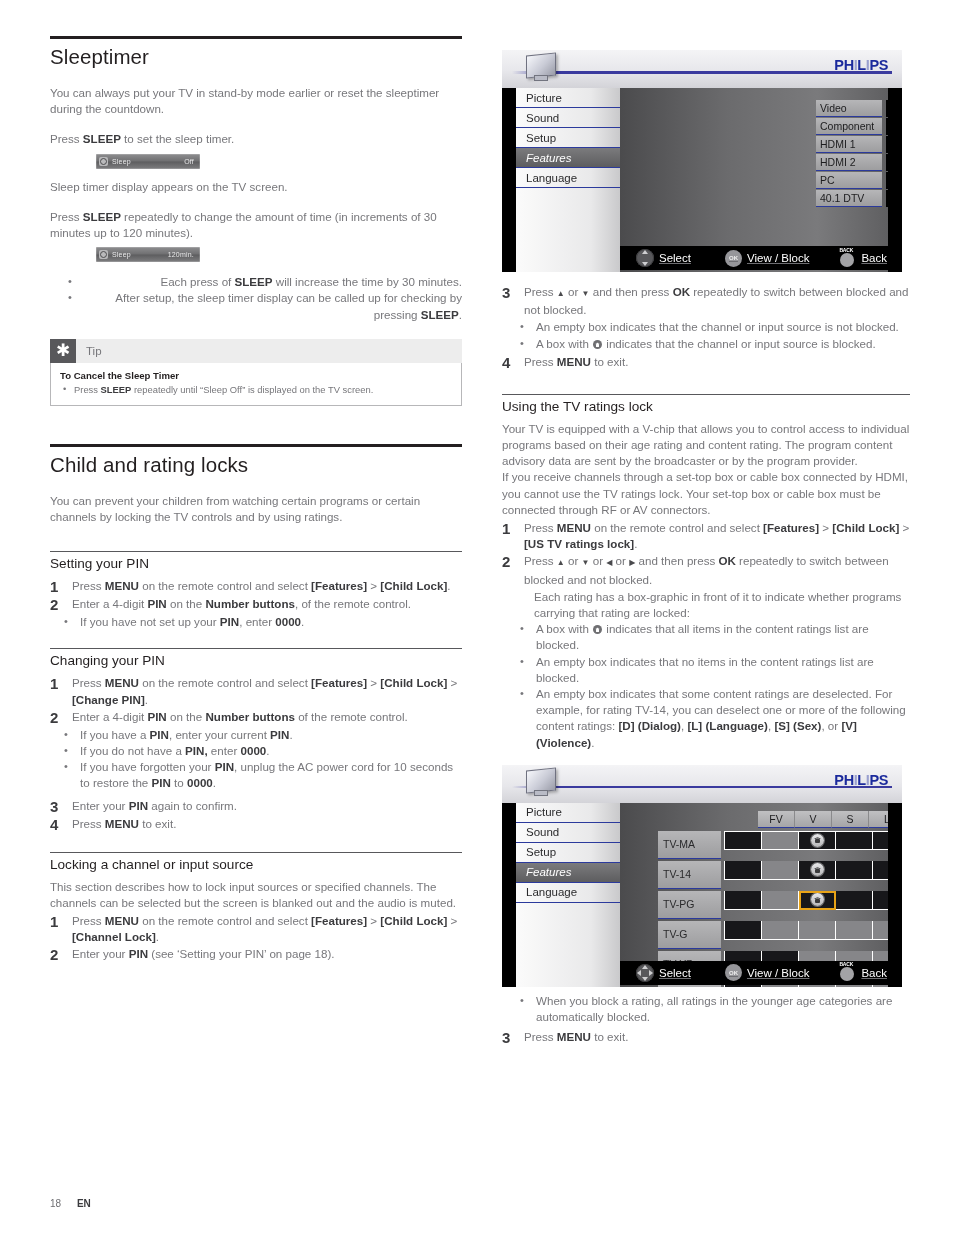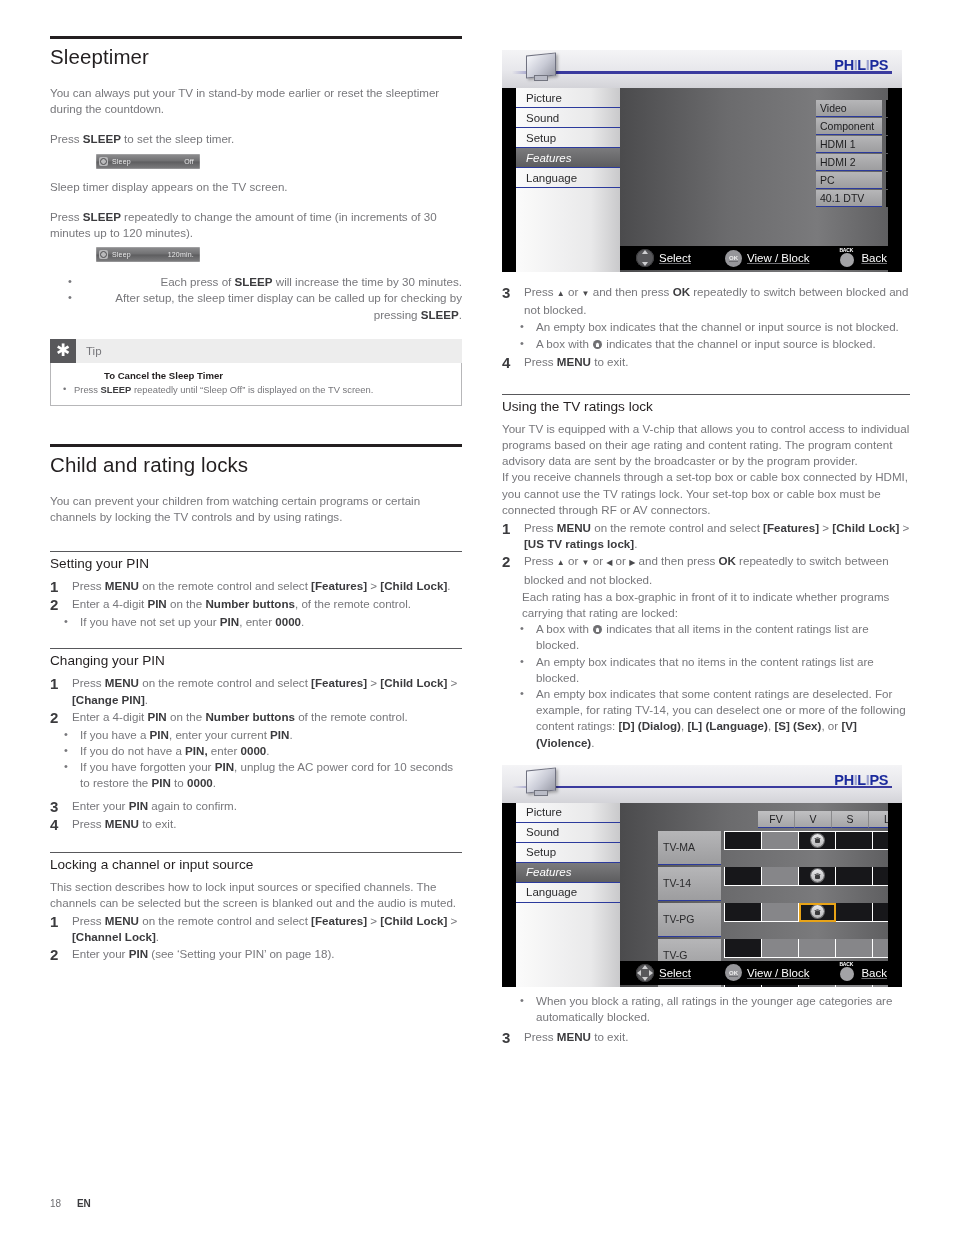--- a/index.html
+++ b/index.html
@@ -81,21 +81,21 @@
     width:26px;background:#58585b;display:flex;align-items:center;justify-content:center;
   }
   .tipicon span{color:#fff;font-size:17px;line-height:17px;}
   .tiplabelbox{
     flex:1;background:#ededed;display:flex;align-items:center;padding-left:10px;
   }
   .tiplabel{font-size:11.5px;color:#77777b;}
   .tipbody{
     border:1px solid #b7b7b9;border-top:none;padding:7px 9px 9px 9px;background:#fff;
   }
-  .tiptitle{font-size:9.6px;font-weight:bold;color:#231f20;margin-bottom:2px;margin-left:44px;}
+  .tiptitle{font-size:9.6px;font-weight:bold;color:#231f20;margin-bottom:2px;}
   .tipline{position:relative;padding-left:14px;font-size:9.4px;color:#77777b;line-height:13px;}
   .tipline:before{content:"\2022";position:absolute;left:3px;top:-1px;}
 
   
   .osd{
     width:400px;height:222px;background:#000;position:relative;
     font-family:"Liberation Sans", sans-serif;overflow:hidden;
   }
   .osd-top{
     position:absolute;left:0;top:0;width:100%;height:38px;
@@ -176,21 +176,21 @@
   .rt-head div{
     width:37px;height:17px;
     background:linear-gradient(180deg,#c0c0c2 0%,#a5a5a7 100%);
     border-bottom:1.6px solid #2b3a9c;border-right:1px solid #8a8a8c;
     font-size:10.5px;color:#1d1d1f;display:flex;align-items:center;justify-content:center;
     box-sizing:border-box;
   }
   .rt-rows{margin-top:3px;}
   .rt-row{display:flex;align-items:flex-start;margin-bottom:2px;}
   .rt-label{
-    width:63px;height:34px;box-sizing:border-box;
+    width:63px;height:28px;box-sizing:border-box;
     background:linear-gradient(180deg,#b6b6b8 0%,#9d9d9f 100%);
     border-bottom:1.4px solid #2b3a9c;
     font-size:10.5px;color:#2a2a2c;display:flex;align-items:center;padding-left:5px;
   }
   .rt-cells{display:flex;margin-left:3px;border:1.5px solid #fff;border-top:none;border-bottom:none;}
   .rt-cell{
     width:37px;height:19px;box-sizing:border-box;
     border-right:1.5px solid #ffffff;border-bottom:1.5px solid #ffffff;
     display:flex;align-items:center;justify-content:center;position:relative;
   }
@@ -475,21 +475,21 @@
 
     <div class="step">
       <div class="step-num">1</div>
       <div class="step-txt">Press <b>MENU</b> on the remote control and select <span class="brk">[Features]</span> &gt; <span class="brk">[Child Lock]</span> &gt; <span class="brk">[US TV ratings lock]</span>.</div>
     </div>
     <div class="step">
       <div class="step-num">2</div>
       <div class="step-txt">Press <span class="arrU"></span> or <span class="arrD"></span> or <span class="arrL"></span> or <span class="arrR"></span> and then press <b>OK</b> repeatedly to switch between blocked and not blocked.</div>
     </div>
 
-    <p class="body" style="margin:0 0 0 20px;">Each rating has a box-graphic in front of it to indicate whether programs carrying that rating are locked:</p>
+    <p class="body" style="margin:0 0 0 32px;">Each rating has a box-graphic in front of it to indicate whether programs carrying that rating are locked:</p>
 
     <ul class="bullets indent2">
       <li>A box with <span class="inlock"></span> indicates that all items in the content ratings list are blocked.</li>
       <li>An empty box indicates that no items in the content ratings list are blocked.</li>
       <li>An empty box indicates that some content ratings are deselected. For example, for rating TV-14, you can deselect one or more of the following content ratings: <span class="brk">[D] (Dialog)</span>, <span class="brk">[L] (Language)</span>, <span class="brk">[S] (Sex)</span>, or <span class="brk">[V] (Violence)</span>.</li>
     </ul>
 
     <div style="height:14px;"></div>
 
     <div class="osd">

